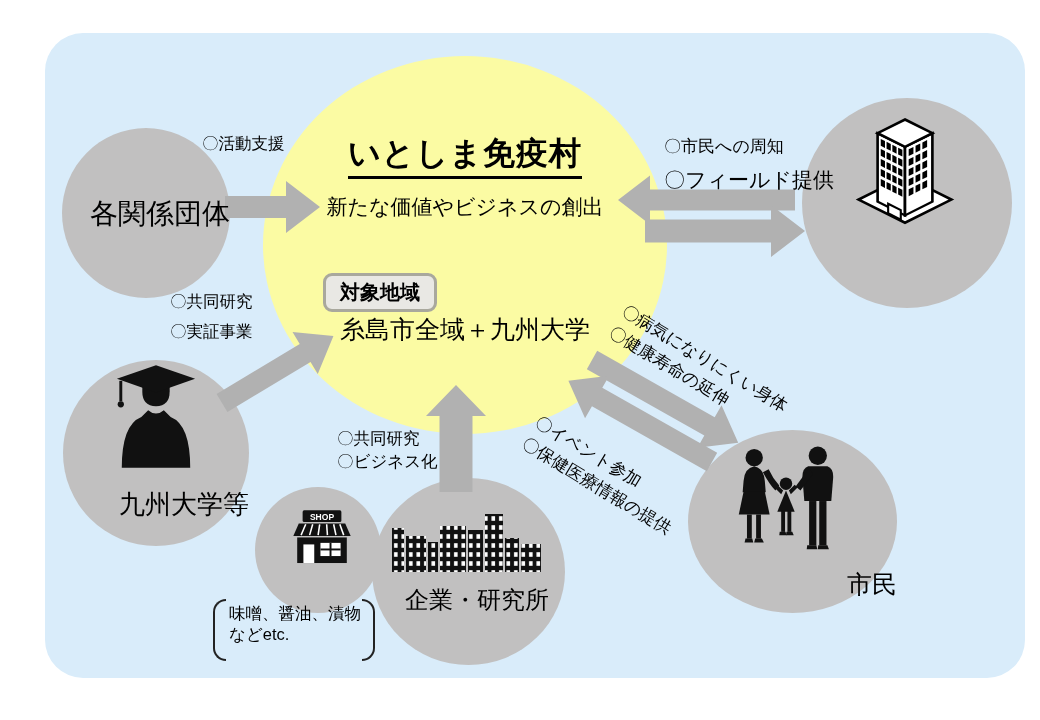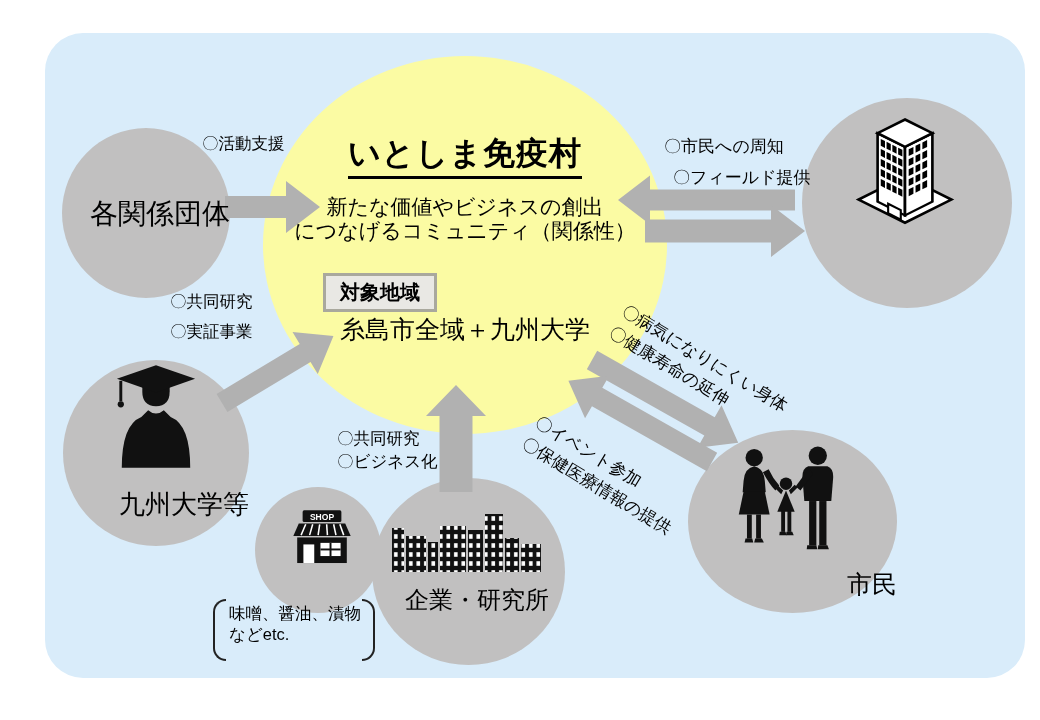--- a/index.html
+++ b/index.html
@@ -39,21 +39,21 @@
   .t-shimin{left:688px;top:568px;width:209px;font-size:25px;}
 
   .title-wrap{position:absolute;left:262px;top:132px;width:406px;text-align:center;}
   .title-wrap span{display:inline-block;font-size:32px;font-weight:bold;letter-spacing:1px;
     border-bottom:3px solid #000;padding-bottom:0;}
   .subtitle{position:absolute;left:262px;top:195px;width:406px;text-align:center;
     font-size:21px;line-height:1.16;}
   .area-box{
     position:absolute;left:323px;top:273px;
     background:var(--box-fill,#e9e8e4);border:3px solid var(--box-border,#a9a89d);
-    border-radius:0;padding:3px 14px;font-size:20px;font-weight:bold;
+    border-radius:9px;padding:3px 14px;font-size:20px;font-weight:bold;
   }
   .area-value{position:absolute;left:262px;top:313px;width:406px;text-align:center;font-size:25px;}
 
   .rot{position:absolute;transform-origin:0 0;transform:rotate(31deg);font-size:17px;line-height:25px;white-space:nowrap;}
 
   .note{position:absolute;left:229px;top:603px;width:132px;font-size:16.5px;line-height:1.3;}
   .bracket{position:absolute;top:599px;width:11px;height:58px;border:2.5px solid #222;}
   .bracket.l{left:213px;border-right:none;border-radius:14px 0 0 14px;}
   .bracket.r{left:362px;border-left:none;border-radius:0 14px 14px 0;}
 
@@ -97,33 +97,32 @@
     <g transform="translate(712,462) rotate(209.5)">
       <path class="arrow" d="M0,-10.5 H132 V-24.5 L165,0 L132,24.5 V10.5 H0 Z"></path>
     </g>
   </svg>
 
   <div class="title-wrap">
     <span>いとしま免疫村</span>
   </div>
   <div class="subtitle">
     <div>新たな価値やビジネスの創出</div>
-    <div>につなげるコミュニティ（関係性）</div>
   </div>
   <div class="area-box">対象地域</div>
   <div class="area-value">糸島市全域＋九州大学</div>
 
   <div class="node-label t-related">各関係団体</div>
   <div class="node-label t-kyudai">九州大学等</div>
   <div class="node-label t-kigyo">企業・研究所</div>
   <div class="node-label t-shimin">市民</div>
 
   <div class="lbl small" style="left:202px;top:133px;">〇活動支援</div>
   <div class="lbl" style="left:664px;top:136px;font-size:17px;">〇市民への周知</div>
-  <div class="lbl" style="left:664px;top:167px;font-size:17px;margin-left:9px;">〇フィールド提供</div>
+  <div class="lbl" style="left:664px;top:167px;font-size:21px;">〇フィールド提供</div>
   <div class="lbl small" style="left:170px;top:291px;">〇共同研究</div>
   <div class="lbl small" style="left:170px;top:321px;">〇実証事業</div>
   <div class="lbl small" style="left:337px;top:428px;">〇共同研究</div>
   <div class="lbl small" style="left:337px;top:451px;">〇ビジネス化</div>
 
   <div class="rot" style="left:630px;top:299px;">
     <div>〇病気になりにくい身体</div>
     <div>〇健康寿命の延伸</div>
   </div>
   <div class="rot" style="left:543px;top:410px;">

